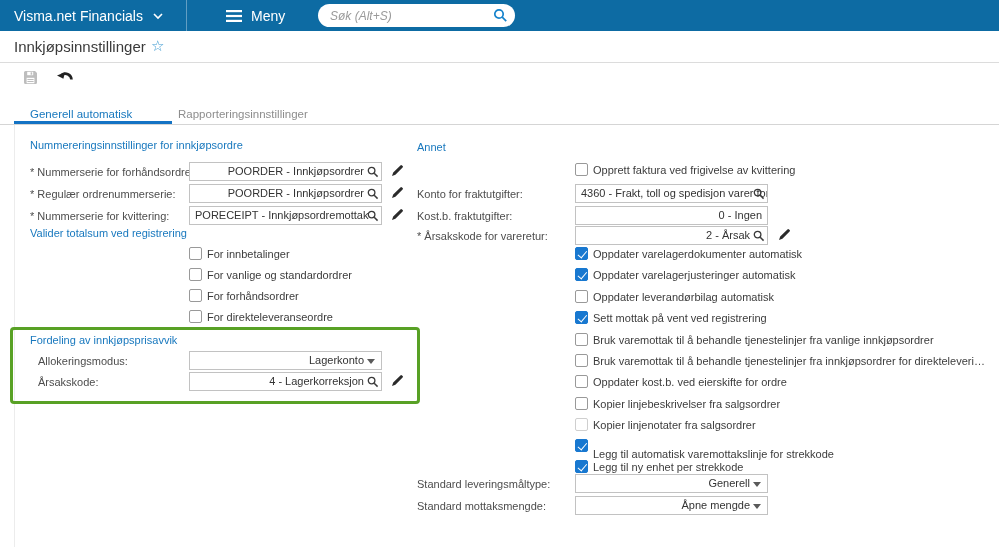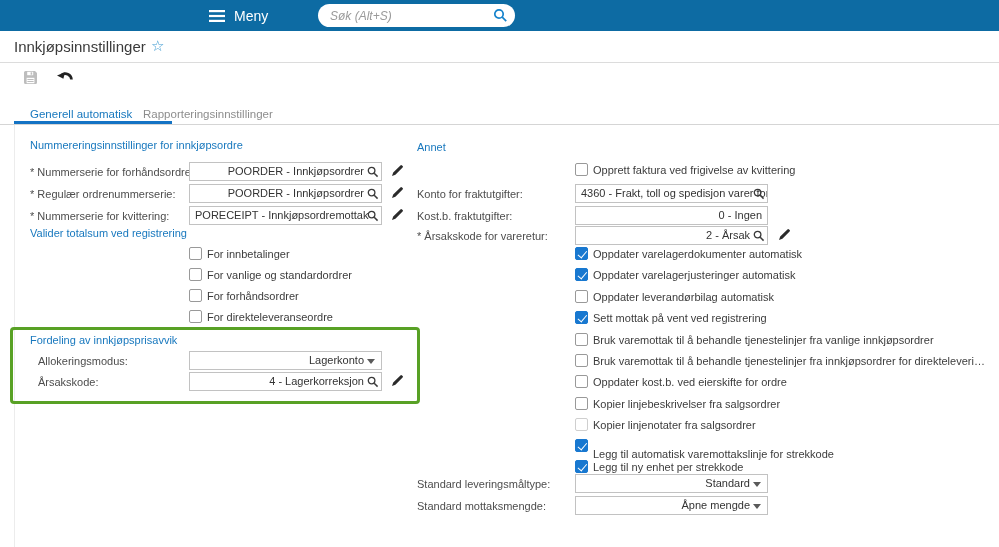--- a/index.html
+++ b/index.html
@@ -3,39 +3,39 @@
 <meta charset="utf-8">
 <style>
   * { margin:0; padding:0; box-sizing:border-box; }
   html,body { width:999px; height:547px; background:#fff; font-family:"Liberation Sans", sans-serif; overflow:hidden; }
   #app { position:relative; width:999px; height:547px; background:#fff; }
 
   
   .topbar { position:absolute; left:0; top:0; width:999px; height:31px; background:var(--topbar,#0d6ba3); }
   .brand { position:absolute; left:0; top:0; height:31px; width:187px; display:flex; align-items:center; padding-left:14px; border-right:1px solid rgba(255,255,255,.35); color:#fff; font-size:14px; cursor:pointer; }
   .brand .chev { margin-left:10px; margin-top:2px; }
-  .menu { position:absolute; left:197px; top:0; height:31px; display:flex; align-items:center; gap:9px; padding:0 12px; color:#fff; font-size:14px; cursor:pointer; }
+  .menu { position:absolute; left:214px; top:0; height:31px; display:flex; align-items:center; gap:9px; padding:0 12px; color:#fff; font-size:14px; cursor:pointer; }
   .searchbox { position:absolute; left:318px; top:4px; width:197px; height:23px; background:#fff; border-radius:12px; }
   .searchbox input { position:absolute; left:12px; top:0; width:160px; height:23px; border:0; outline:0; background:transparent; font-family:"Liberation Sans",sans-serif; font-size:12px; color:#333; }
   .searchbox input::placeholder { color:#9a9a9a; font-style:italic; }
   .searchbox .mag { position:absolute; right:7px; top:4px; }
 
   
   .titlebar { position:absolute; left:0; top:31px; width:999px; height:31px; background:#fff; }
   .page-title { position:absolute; left:14px; top:7px; font-size:15px; color:#3a3a3a; }
   .fav-star { position:absolute; left:151px; top:6px; font-size:15px; color:#3d9ad1; cursor:pointer; line-height:17px; }
   .hdiv { position:absolute; left:0; width:999px; height:1px; background:#dcdcdc; }
   .toolbar { position:absolute; left:0; top:63px; width:999px; height:37px; }
   .tb-btn { position:absolute; top:8px; cursor:pointer; }
 
   
   .tabs { position:absolute; left:0; top:100px; width:999px; height:25px; border-bottom:1px solid #d5d5d5; background:#fff; }
   .tab { position:absolute; top:8px; font-size:11.5px; white-space:nowrap; cursor:pointer; }
   .tab.active { color:var(--accent,#1878be); }
-  .tab.inactive { color:#8d8d8d; }
+  .tab.inactive { color:#8d8d8d;margin-left:35px; }
   .tab-underline { position:absolute; left:14px; top:21px; width:158px; height:3px; background:#1473c4; }
 
   .panel-left-border { position:absolute; left:14px; top:125px; width:1px; height:422px; background:#ececec; }
 
   
   .label { position:absolute; font-size:11px; color:#4d4d4d; white-space:nowrap; line-height:13px; }
   .sechead { position:absolute; font-size:11px; color:var(--accent,#1878be); white-space:nowrap; line-height:13px; }
   .field { position:absolute; width:193px; height:19px; background:#fff; border:1px solid #c2c2c2; font-size:11px; color:#333; line-height:17px; padding:0 17px 0 5px; white-space:nowrap; overflow:hidden; cursor:text;text-align:right; }
   .field.plain { padding-right:5px; }
   .field .magbtn { position:absolute; right:2px; top:3px; cursor:pointer; }
@@ -50,20 +50,28 @@
   .highlight-box { position:absolute; left:10px; top:327px; width:410px; height:77px; border:3px solid var(--highlight,#58a125); border-radius:4px; }
 
   svg { display:block; }
 </style>
 </head>
 <body>
 
 <div id="app">
 
   <div class="topbar">
+    <div class="brand">
+      <span>Visma.net Financials</span>
+      <span class="chev">
+        <svg width="10" height="7" viewBox="0 0 10 7">
+            <polyline points="1,1 5,5 9,1" fill="none" stroke="#fff" stroke-width="1.6"></polyline>
+          </svg>
+      </span>
+    </div>
     <div class="menu">
       <span>
         <svg width="16" height="12" viewBox="0 0 16 12">
             <rect y="0" width="16" height="2.2" fill="#fff"></rect>
             <rect y="4.9" width="16" height="2.2" fill="#fff"></rect>
             <rect y="9.8" width="16" height="2.2" fill="#fff"></rect>
           </svg>
       </span>
       <span>Meny</span>
     </div>
@@ -255,21 +263,21 @@
   <span class="cb-label" style="left:593px; top:397px">Kopier linjebeskrivelser fra salgsordrer</span>
   <span class="cb disabled" style="left:575px; top:418px"></span>
   <span class="cb-label" style="left:593px; top:418px">Kopier linjenotater fra salgsordrer</span>
   <span class="cb on" style="left:575px; top:439px"></span>
   <span class="cb-label" style="left:593px; top:447px">Legg til automatisk varemottakslinje for strekkode</span>
   <span class="cb on" style="left:575px; top:460px"></span>
   <span class="cb-label" style="left:593px; top:460px">Legg til ny enhet per strekkode</span>
 
   <span class="label" style="left:417px; top:478px">Standard leveringsmåltype:</span>
   <div class="field" style="left:575px; top:474px">
-    <span>Standard</span>
+    <span>Generell</span>
     <span class="caret"></span>
   </div>
   <span class="label" style="left:417px; top:500px">Standard mottaksmengde:</span>
   <div class="field" style="left:575px; top:496px">
     <span>Åpne mengde</span>
     <span class="caret"></span>
   </div>
 
 </div>
 

